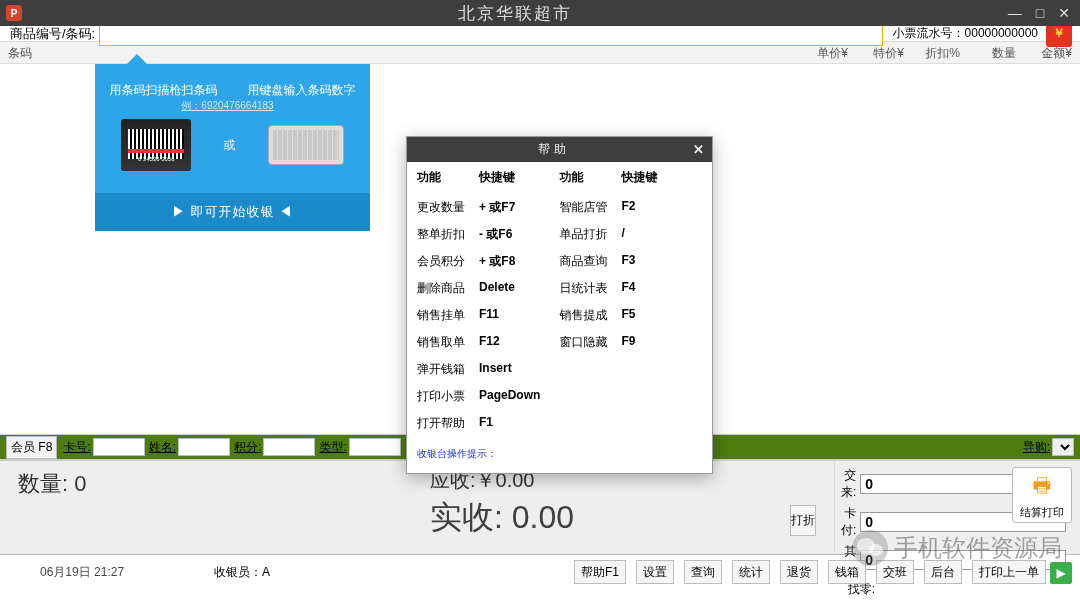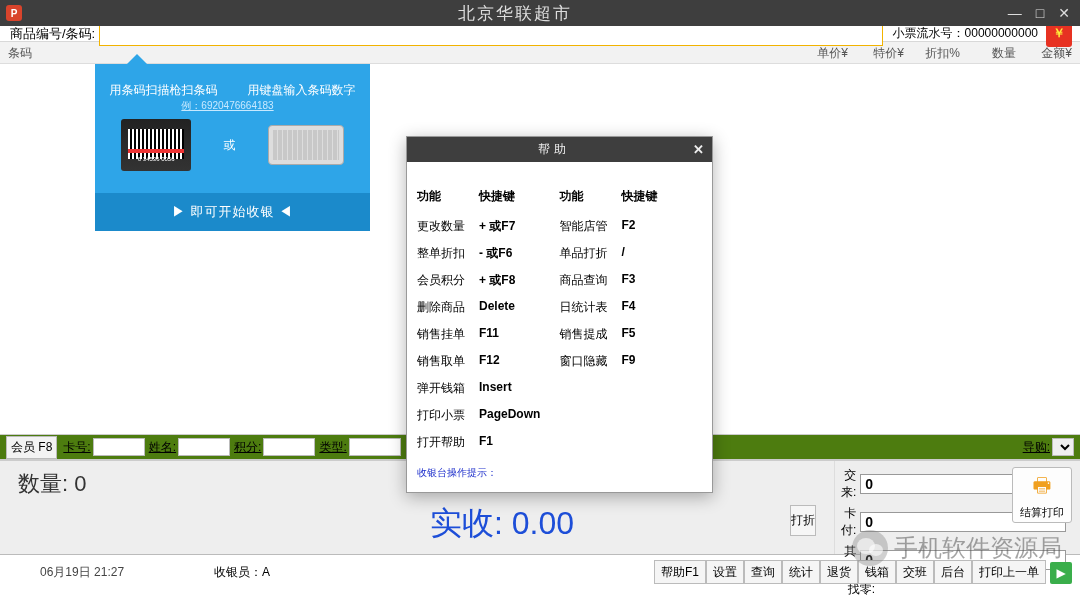--- a/index.html
+++ b/index.html
@@ -41,21 +41,21 @@
 .bt-keyboard { width:76px; height:40px; background:#ddd; border-radius:4px; border:1px solid #aaa; position:relative; }
 .bt-keyboard::after { content:""; position:absolute; top:4px; left:4px; right:4px; bottom:4px; background:repeating-linear-gradient(90deg,#c8c8c8 0 4px,#ddd 4px 5px),repeating-linear-gradient(0deg,#c8c8c8 0 4px,#ddd 4px 5px); }
 .bt-ex { font-size:10px; color:#c8e9ff; text-align:center; margin-top:-6px; }
 .bt-start { background:#1b8acb; margin:10px -12px 0; text-align:center; padding:10px 0; font-size:13px; letter-spacing:1px; }
 
 
 .help { position:absolute; top:72px; left:390px; width:307px; background:#fff; border:1px solid #999; box-shadow:0 4px 16px rgba(0,0,0,.3); z-index:10;margin-left:16px; }
 .help-hdr { background:#3e3e3e; color:#eee; padding:4px 8px; display:flex; align-items:center; font-size:12px; }
 .help-hdr .t { flex:1; text-align:center; letter-spacing:4px; }
 .help-hdr .x { cursor:pointer; font-size:13px; font-weight:bold; }
-.help-body { display:flex; padding:22px 10px 4px; }
+.help-body { display:flex; padding:3px 10px 4px; }
 .help-col { width:50%; }
 .help-h { display:flex; font-weight:bold; padding:4px 0 8px; }
 .help-h span:first-child { width:62px; }
 .help-r { display:flex; padding:5px 0; font-size:12px; }
 .help-r span:first-child { width:62px; }
 .help-r span:last-child { font-weight:bold; }
 .help-tip { color:#2233cc; font-size:10px; padding:6px 10px 12px; line-height:1.4; }
 
 
 .memrow { height:26px; border-top:1px solid #ccc; border-bottom:1px solid #ccc; display:flex; align-items:center; padding:0 6px; font-size:12px; background:#4d7c0f; }
@@ -64,36 +64,36 @@
 .memrow .lbl { margin-left:2px;text-decoration:underline; }
 .memrow .gap { flex:1; }
 .memrow select { height:18px; border:1px solid #bbb; margin-left:2px; }
 
 
 .totals { height:94px; background:#eee; display:flex; align-items:stretch; border-top:1px solid #ccc; }
 .tcol1 { width:430px; padding:8px 18px; }
 .qty { font-size:22px; color:#333; }
 .tcol2 { flex:1; padding:6px 0 0 0; position:relative; }
 .ys { font-size:20px; color:#333; }
-.ss { font-size:32px; color:#1d4ed8; margin-top:8px; display:inline-block; }
+.ss { font-size:32px; color:#404040; margin-top:2px; display:inline-block; }
 .discount-btn { position:absolute; right:18px; top:44px; border:1px solid #bbb; background:#f6f6f6; padding:6px 0; font-size:12px; }
 .tcol3 { width:170px; padding:6px 6px; border-left:1px solid #ddd; }
 .payrow { display:flex; align-items:center; margin-bottom:4px; }
 .payrow .l { width:34px; text-align:right; font-size:12px; margin-right:4px; }
 .payrow input { flex:1; border:1px solid #999; height:20px; padding:0 4px; font-size:14px; font-weight:bold; }
 .tcol4 { width:76px; display:flex; align-items:flex-start; justify-content:center; padding:6px 6px; }
 .print-btn { border:1px solid #bbb; background:#fdfdfd; border-radius:3px; width:60px; height:56px; display:flex; flex-direction:column; align-items:center; justify-content:center; font-size:11px; cursor:pointer; }
 .print-btn .ico { color:#f0a020; font-size:20px; }
 
 
 .bottombar { height:36px; border-top:1px solid #bbb; display:flex; align-items:center; padding:0 8px; font-size:12px; }
 .bottombar .date { color:#444;margin-left:32px; }
 .bottombar .cashier { margin-left:90px; }
 .bottombar .gap { flex:1; }
-.bottombar .bbtn { border:1px solid #bbb; background:#f5f5f5; padding:4px 6px; margin-left:0; cursor:pointer; }
+.bottombar .bbtn { border:1px solid #bbb; background:#f5f5f5; padding:4px 6px; margin-left:10px; cursor:pointer; }
 .bottombar .playbtn { width:22px; height:22px; background:#3aae4b; color:#fff; display:flex; align-items:center; justify-content:center; margin-left:4px; border-radius:2px; cursor:pointer; }
 
 
 .watermark { position:absolute; right:18px; bottom:42px; color:rgba(90,90,90,.55); font-size:24px; font-weight:500; display:flex; align-items:center; pointer-events:none; z-index:50; }
 .watermark .wxico { width:36px; height:36px; border-radius:50%; background:rgba(120,120,120,.35); margin-right:6px; position:relative; }
 .watermark .wxico::before,.watermark .wxico::after { content:""; position:absolute; border-radius:50%; background:rgba(255,255,255,.6); }
 .watermark .wxico::before { width:18px; height:16px; top:8px; left:5px; }
 .watermark .wxico::after { width:14px; height:12px; top:14px; left:17px; }
 </style>
 </head>

